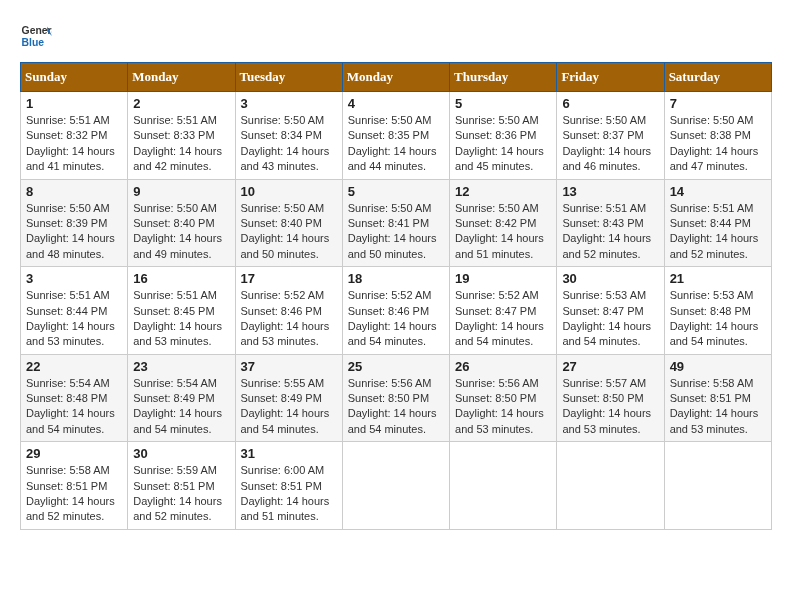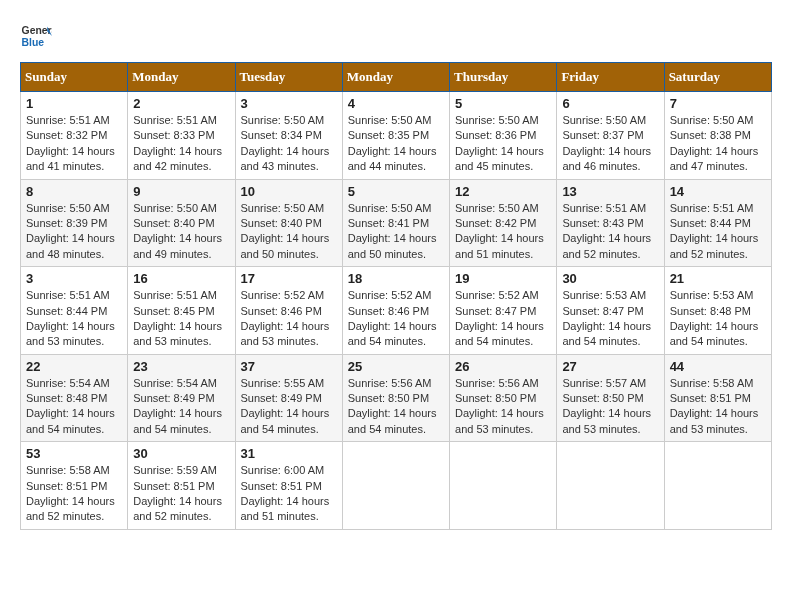--- a/index.html
+++ b/index.html
@@ -217,27 +217,27 @@
         </td>
         <td>
           <span class="day-num">26</span>
           <div class="cell-text">Sunrise: 5:56 AM<br>Sunset: 8:50 PM<br>Daylight: 14 hours<br>and 53 minutes.</div>
         </td>
         <td>
           <span class="day-num">27</span>
           <div class="cell-text">Sunrise: 5:57 AM<br>Sunset: 8:50 PM<br>Daylight: 14 hours<br>and 53 minutes.</div>
         </td>
         <td>
-          <span class="day-num">44</span>
+          <span class="day-num">49</span>
           <div class="cell-text">Sunrise: 5:58 AM<br>Sunset: 8:51 PM<br>Daylight: 14 hours<br>and 53 minutes.</div>
         </td>
       </tr>
       <tr>
         <td>
-          <span class="day-num">53</span>
+          <span class="day-num">29</span>
           <div class="cell-text">Sunrise: 5:58 AM<br>Sunset: 8:51 PM<br>Daylight: 14 hours<br>and 52 minutes.</div>
         </td>
         <td>
           <span class="day-num">30</span>
           <div class="cell-text">Sunrise: 5:59 AM<br>Sunset: 8:51 PM<br>Daylight: 14 hours<br>and 52 minutes.</div>
         </td>
         <td>
           <span class="day-num">31</span>
           <div class="cell-text">Sunrise: 6:00 AM<br>Sunset: 8:51 PM<br>Daylight: 14 hours<br>and 51 minutes.</div>
         </td>

